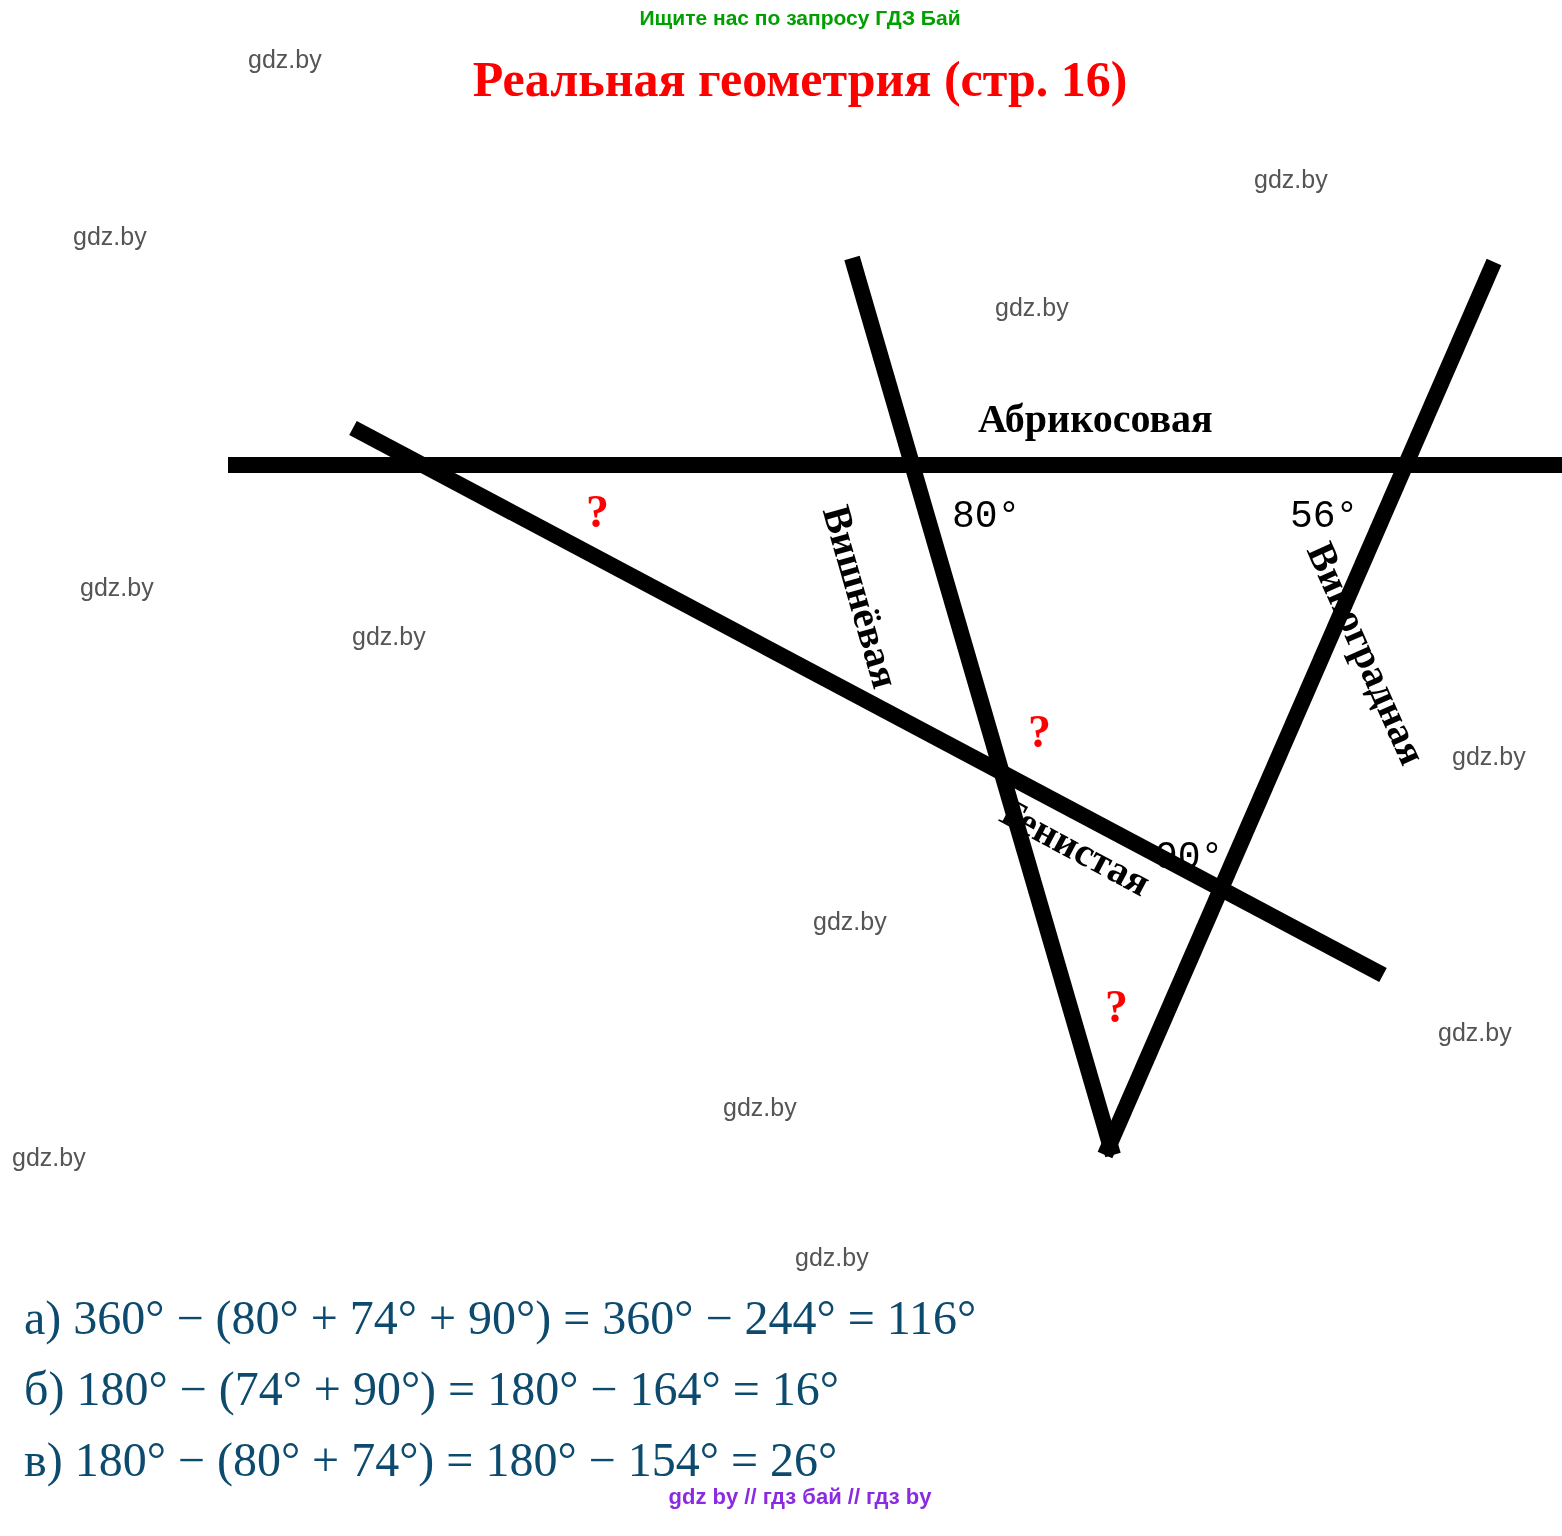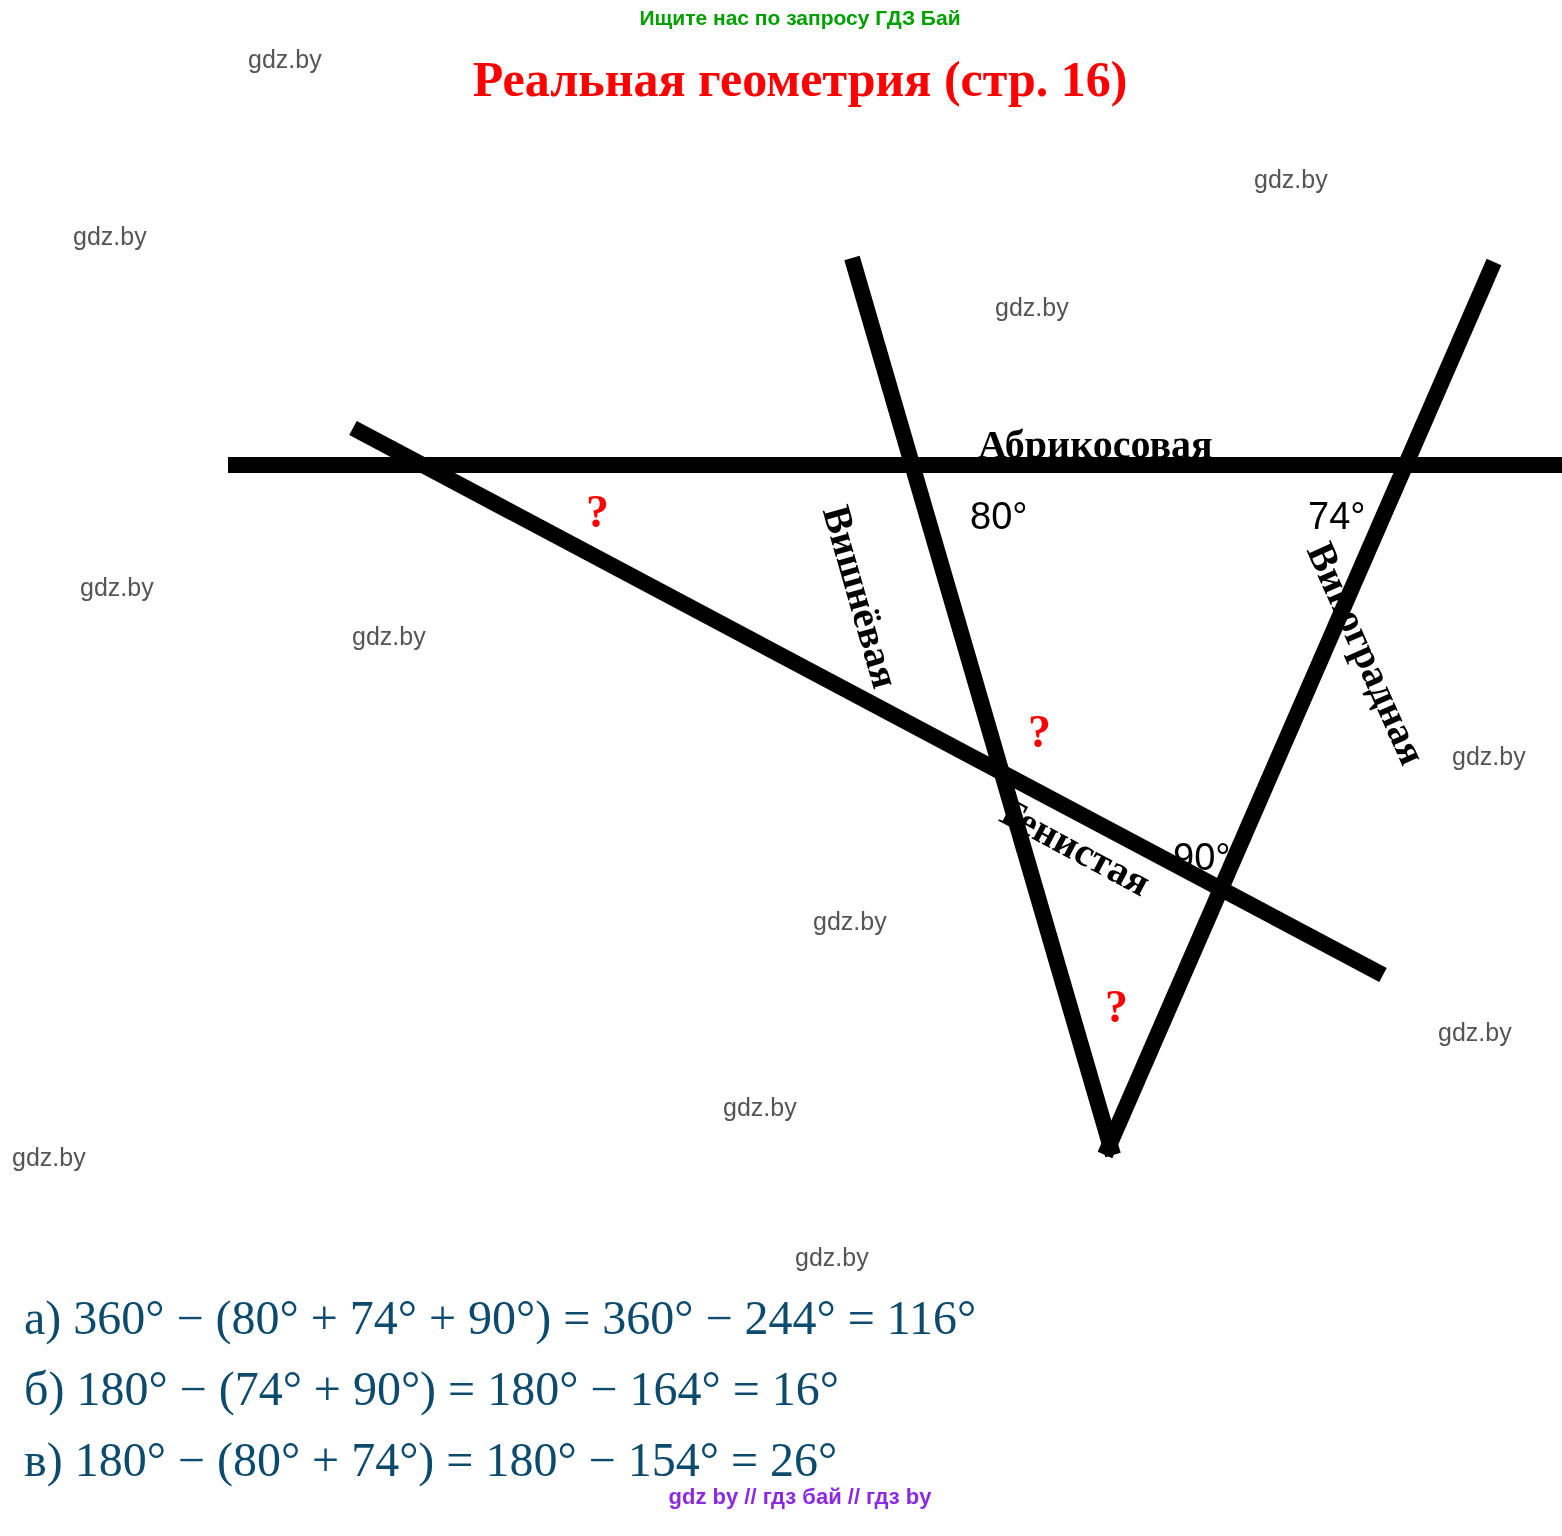--- a/index.html
+++ b/index.html
@@ -55,25 +55,24 @@
   .street-label {
     position: absolute;
     font-family: "Liberation Serif", serif;
     font-size: 40px;
     font-weight: bold;
     color: #000000;
     white-space: nowrap;
   }
   .angle-label {
     position: absolute;
-    font-family: Liberation Sans, sans-serif;
+    font-family: Liberation Mono, monospace;
     font-size: 38px;
     color: #000000;
     white-space: nowrap;
-    margin-left: 18px;
   }
   .qmark {
     position: absolute;
     font-family: "Liberation Serif", serif;
     font-size: 46px;
     font-weight: bold;
     color: #ff0000;
   }
   .solutions {
     position: absolute;
@@ -128,31 +127,31 @@
       <line x1="228" y1="285" x2="1562" y2="285" stroke="#000000" stroke-width="16"></line>
 
       <line x1="852" y1="78" x2="1113" y2="975" stroke="#000000" stroke-width="16"></line>
 
       <line x1="1494" y1="82" x2="1105" y2="975" stroke="#000000" stroke-width="16"></line>
 
       <line x1="353" y1="248" x2="1383" y2="795" stroke="#000000" stroke-width="16"></line>
     </svg>
 
     
-    <div class="street-label" style="left:978px; top:215px;margin-top:26px;">Абрикосовая</div>
+    <div class="street-label" style="left:978px; top:215px;">Абрикосовая</div>
 
     <div class="street-label" style="left:858px; top:320px; transform: rotate(74deg); transform-origin: left top;">Вишнёвая</div>
 
     <div class="street-label" style="left:1340px; top:355px; transform: rotate(66deg); transform-origin: left top;">Виноградная</div>
 
     <div class="street-label" style="left:1010px; top:605px; transform: rotate(28deg); transform-origin: left top;">Тенистая</div>
 
     
     <div class="angle-label" style="left:952px; top:315px;">80°</div>
-    <div class="angle-label" style="left:1290px; top:315px;">74°</div>
+    <div class="angle-label" style="left:1290px; top:315px;">56°</div>
     <div class="angle-label" style="left:1155px; top:656px;">90°</div>
 
     
     <div class="qmark" style="left:586px; top:305px;">?</div>
     <div class="qmark" style="left:1028px; top:525px;">?</div>
     <div class="qmark" style="left:1105px; top:800px;">?</div>
   </div>
 
   <div class="solutions">
     <div class="solution-line">а) 360° − (80° + 74° + 90°) = 360° − 244° = 116°</div>

